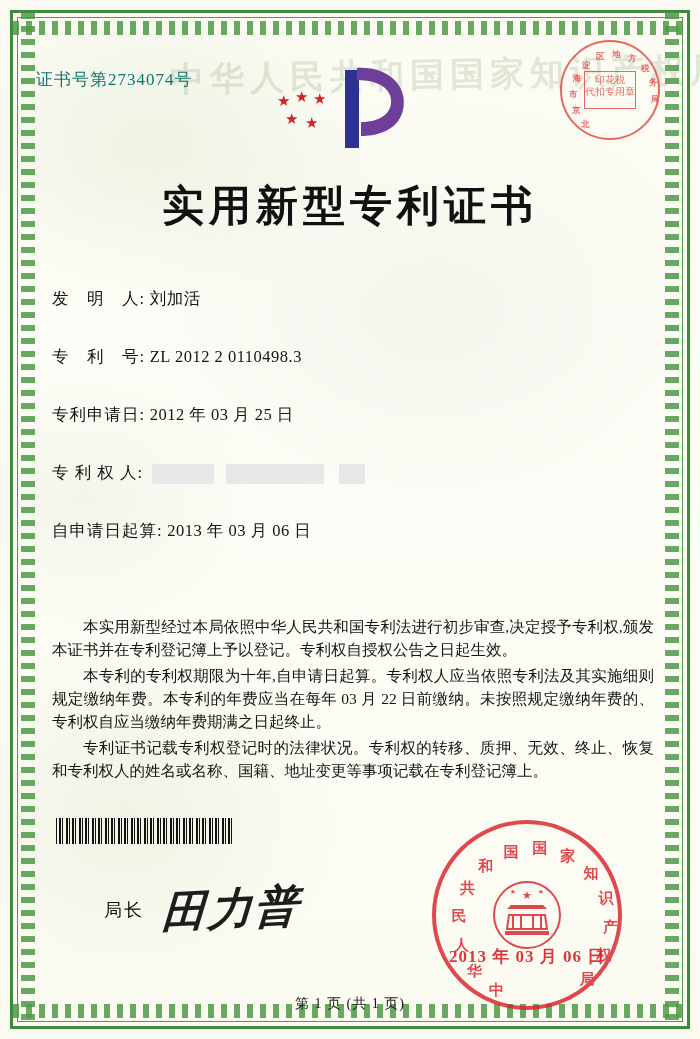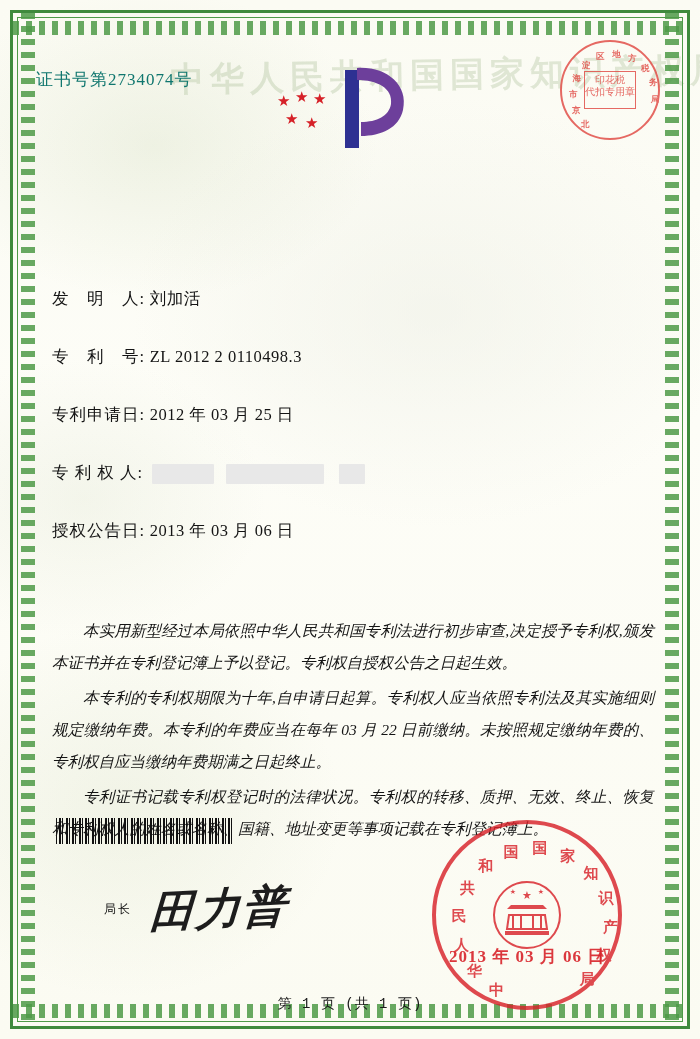--- a/index.html
+++ b/index.html
@@ -165,24 +165,23 @@
   .redacted.a { width: 62px; margin-left: 4px; }
   .redacted.b { width: 98px; margin-left: 8px; }
   .redacted.c { width: 26px; margin-left: 10px; }
 
   .body-text {
     position: absolute;
     top: 615px;
     left: 52px;
     right: 46px;
     font-size: 15.5px;
-    line-height: 32px;
+    line-height: 23px;
     color: #141414;
     text-align: justify;
-    font-style: italic;
   }
   .body-text p {
     margin: 0 0 3px 0;
     text-indent: 2em;
   }
 
   
   .barcode {
     position: absolute;
     left: 56px;
@@ -200,21 +199,21 @@
 
   .signature-row {
     position: absolute;
     left: 104px;
     top: 880px;
     display: flex;
     align-items: center;
     gap: 18px;
   }
   .sig-label {
-    font-size: 12px;
+    font-size: 18px;
     color: #111;
     letter-spacing: 2px;
   }
   .sig-mark {
     font-family: "Liberation Serif", "DejaVu Serif", serif;
     font-size: 44px;
     color: #1d1d1d;
     font-style: italic;
     font-weight: bold;
     transform: skewX(-6deg) rotate(-3deg);
@@ -309,21 +308,20 @@
 
   .footer {
     position: absolute;
     left: 0;
     right: 0;
     bottom: 26px;
     text-align: center;
     font-size: 14px;
     color: #1a1a1a;
     letter-spacing: 1px;
-    font-family: Liberation Mono, monospace;
   }
 </style>
 </head>
 <body>
 
 <div class="page">
 
   <div class="paper-tint"></div>
   <div class="watermark">中华人民共和国国家知识产权局</div>
 
@@ -345,20 +343,21 @@
       </svg>
       <div class="stars">
         <span class="star" style="left:2px; top:4px;">★</span>
         <span class="star" style="left:20px; top:0px;">★</span>
         <span class="star" style="left:38px; top:2px;">★</span>
         <span class="star" style="left:10px; top:22px;">★</span>
         <span class="star" style="left:30px; top:26px;">★</span>
       </div>
     </div>
 
+    <div class="title">实用新型专利证书</div>
 
     <div class="fields">
       <div class="field">
         <span class="lbl">发　明　人:</span>
         <span class="val">刘加活</span>
       </div>
       <div class="field">
         <span class="lbl">专　利　号:</span>
         <span class="val">ZL 2012 2 0110498.3</span>
       </div>
@@ -366,21 +365,21 @@
         <span class="lbl">专利申请日:</span>
         <span class="val">2012 年 03 月 25 日</span>
       </div>
       <div class="field">
         <span class="lbl">专 利 权 人:</span>
         <span class="redacted a"></span>
         <span class="redacted b"></span>
         <span class="redacted c"></span>
       </div>
       <div class="field">
-        <span class="lbl">授权公告日:</span>
+        <span class="lbl">自申请日起算:</span>
         <span class="val">2013 年 03 月 06 日</span>
       </div>
     </div>
 
     <div class="body-text">
       <p>本实用新型经过本局依照中华人民共和国专利法进行初步审查,决定授予专利权,颁发本证书并在专利登记簿上予以登记。专利权自授权公告之日起生效。</p>
       <p>本专利的专利权期限为十年,自申请日起算。专利权人应当依照专利法及其实施细则规定缴纳年费。本专利的年费应当在每年 03 月 22 日前缴纳。未按照规定缴纳年费的、专利权自应当缴纳年费期满之日起终止。</p>
       <p>专利证书记载专利权登记时的法律状况。专利权的转移、质押、无效、终止、恢复和专利权人的姓名或名称、国籍、地址变更等事项记载在专利登记簿上。</p>
     </div>
 

